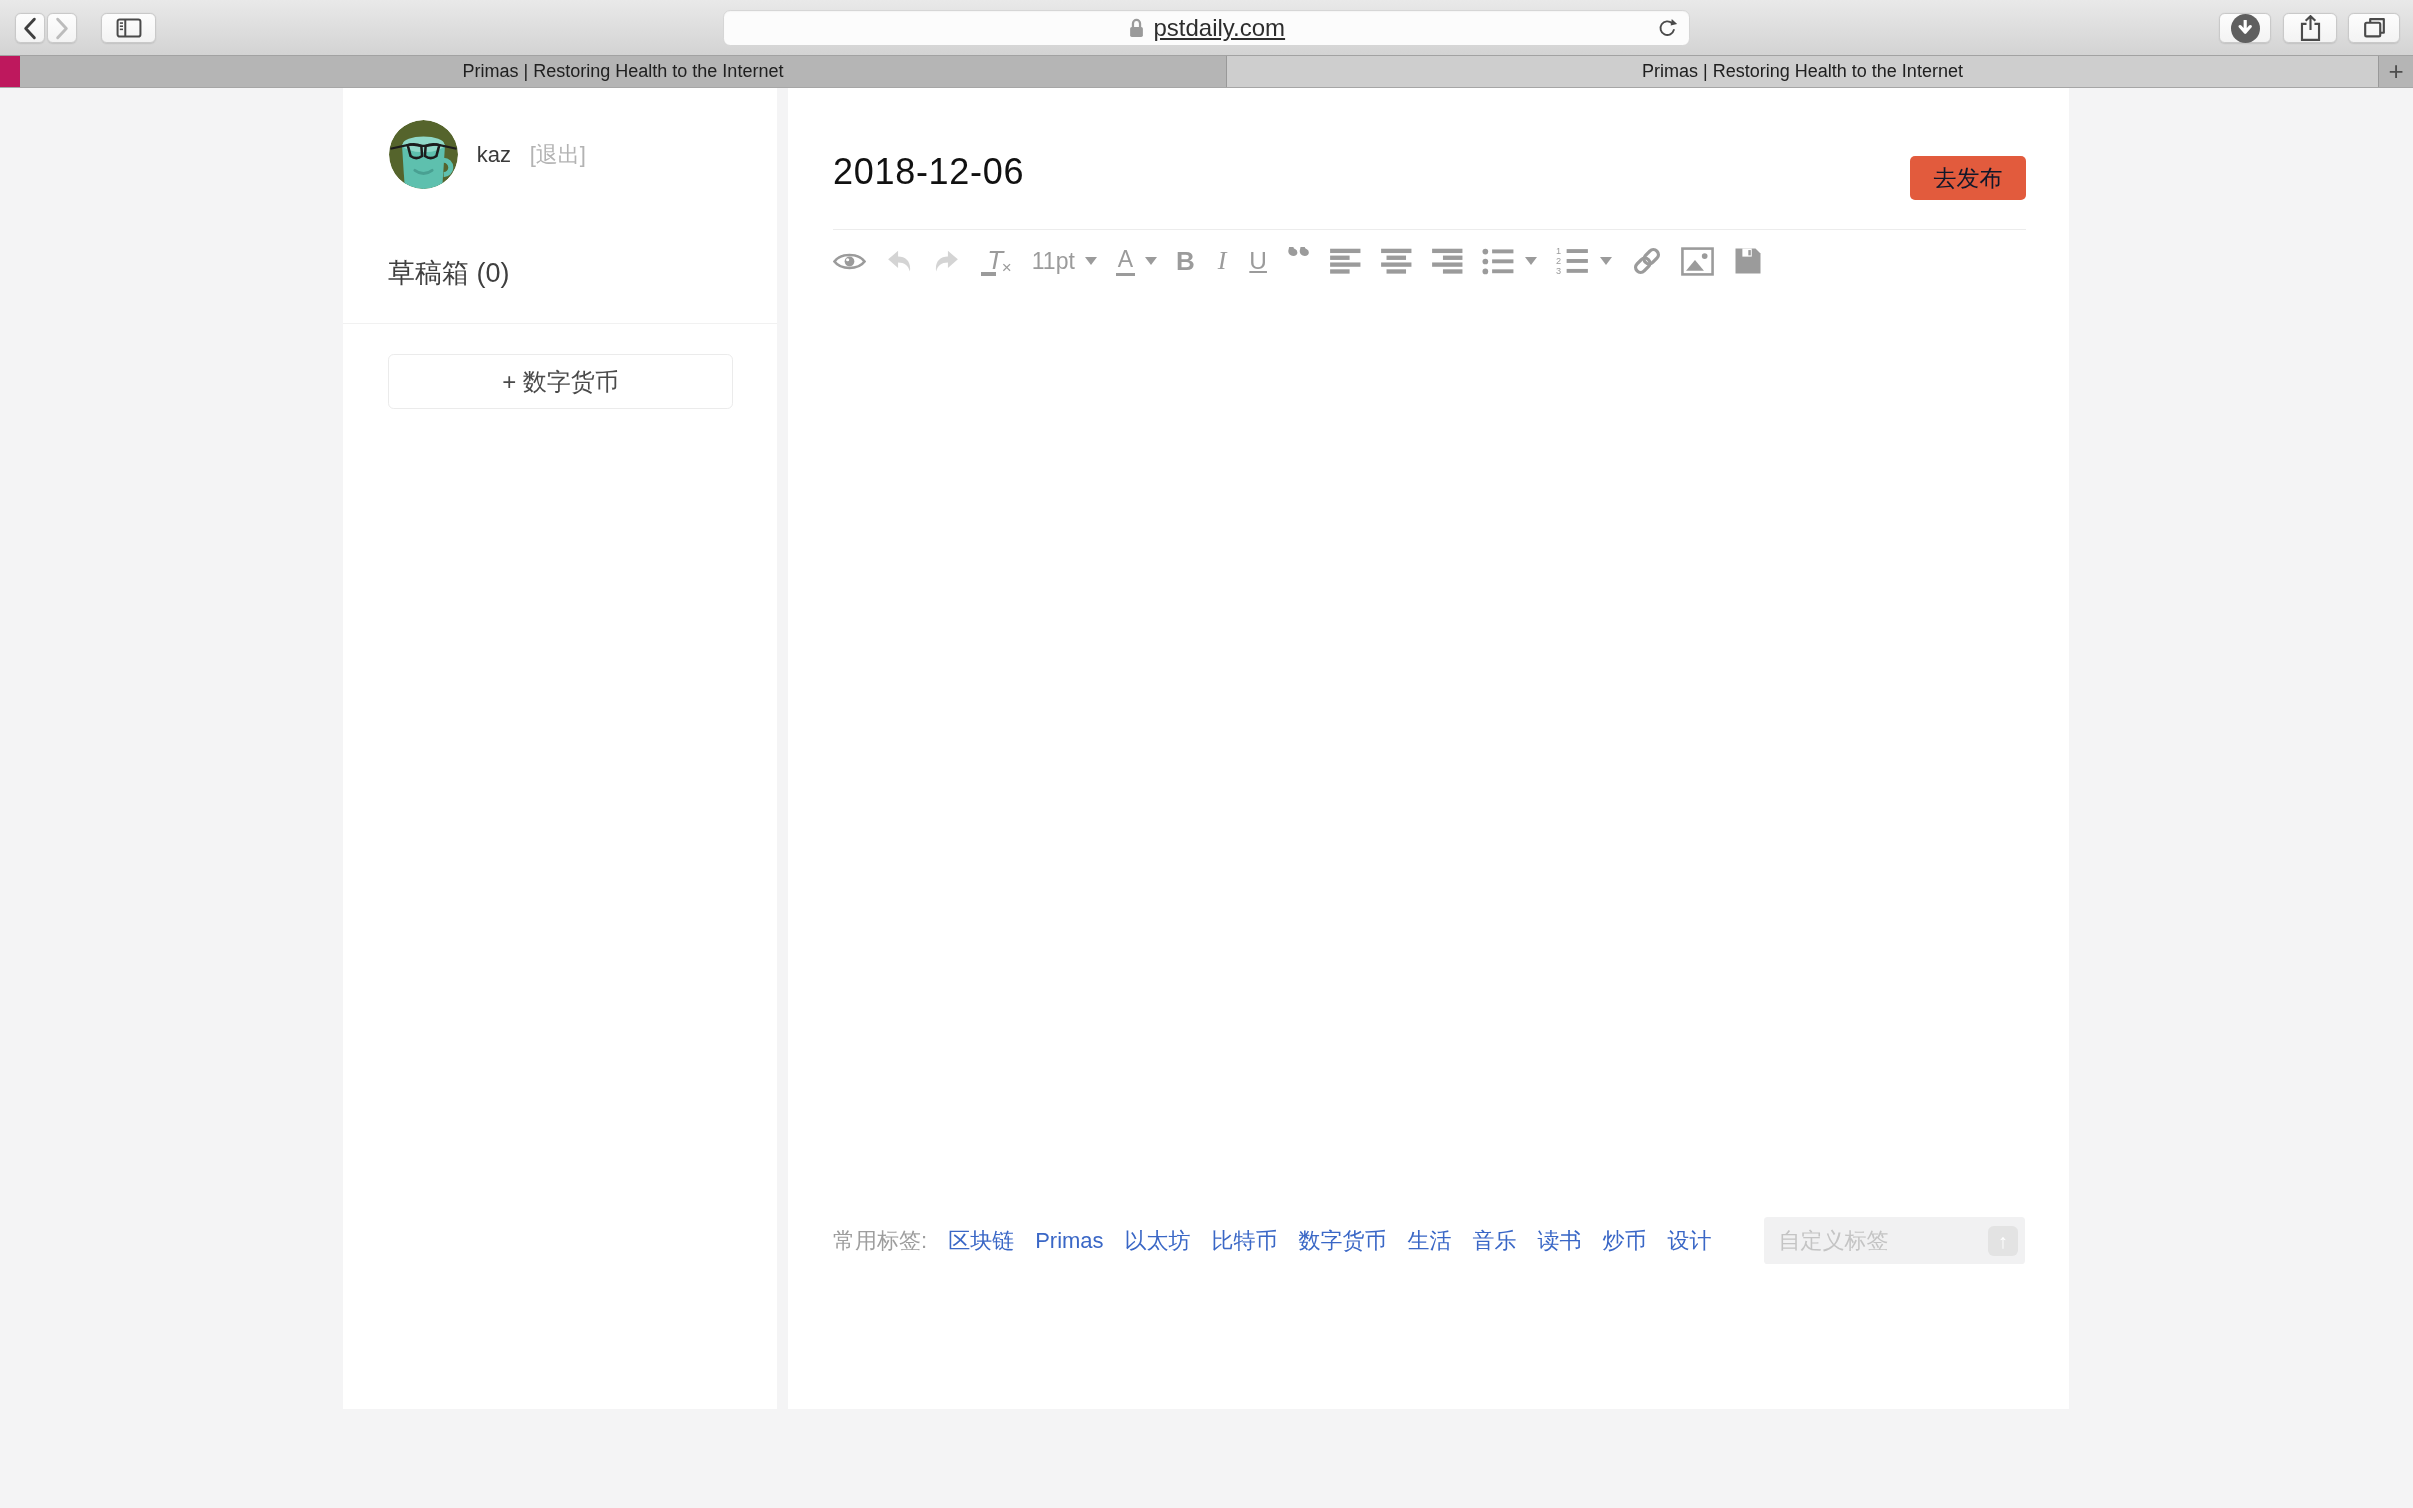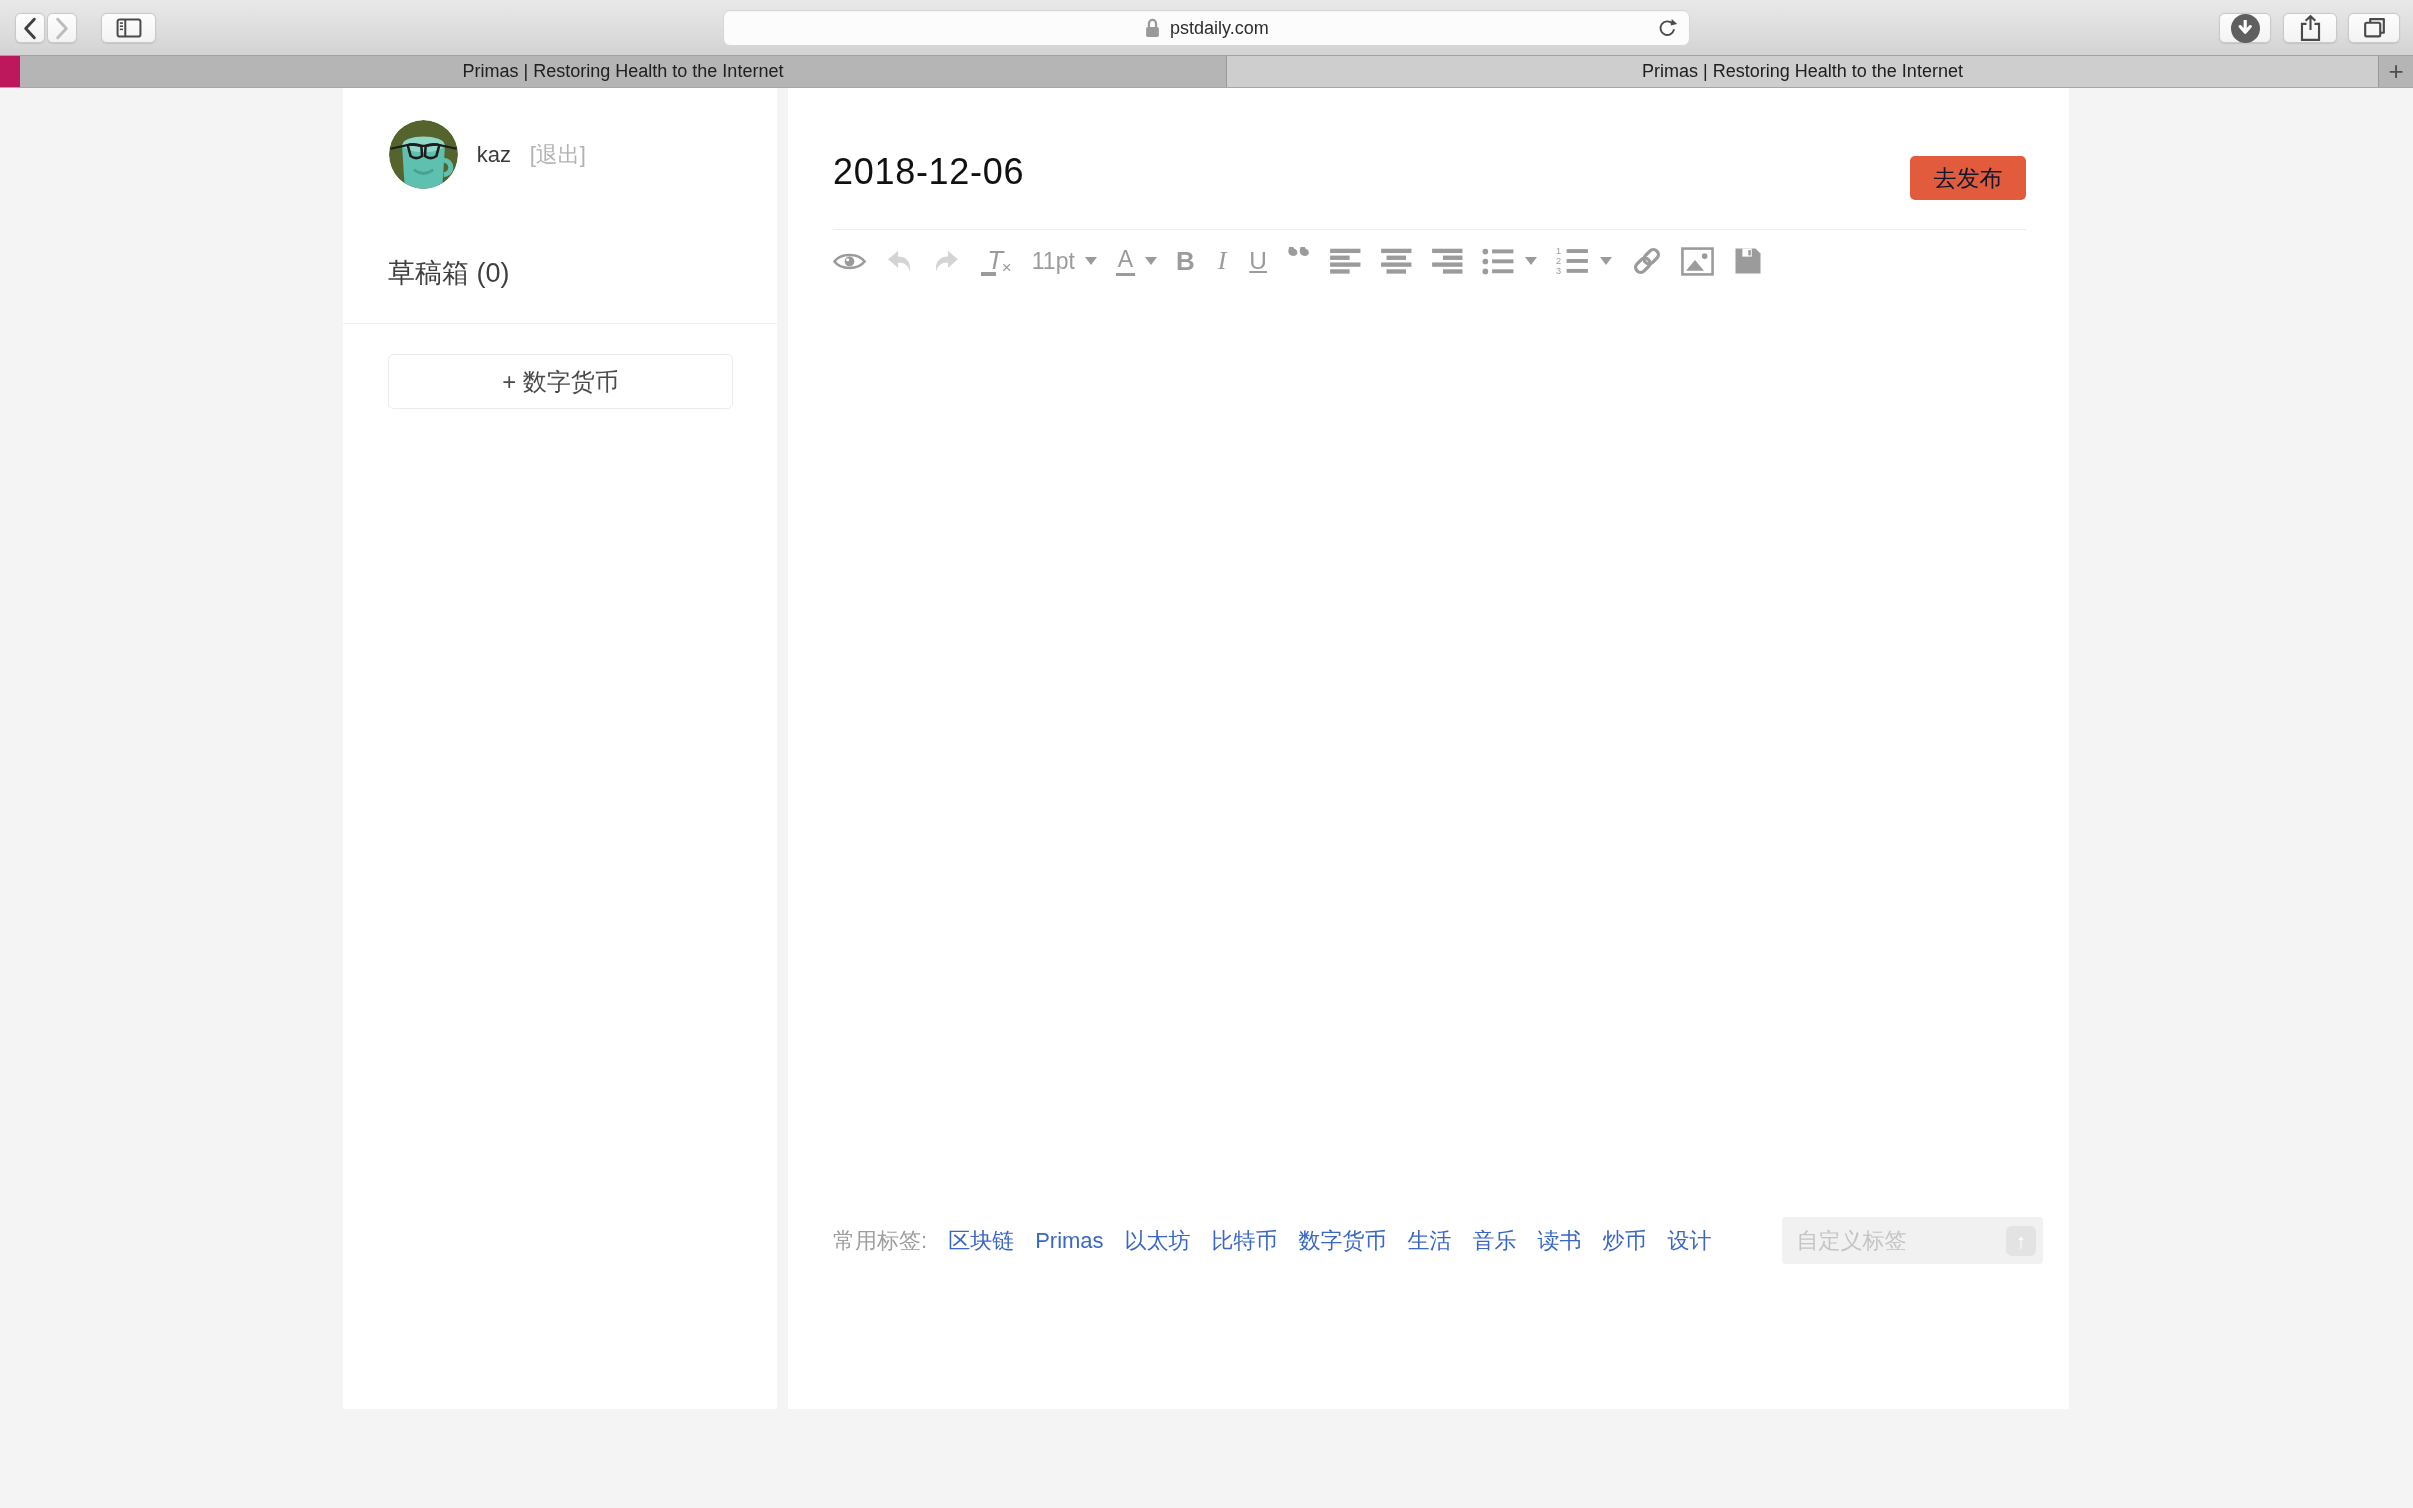--- a/index.html
+++ b/index.html
@@ -26,21 +26,21 @@
   .btn-share{ right:76px; width:54px; }
   .btn-tabs { right:13px;  width:52px; }
 
   .urlfield {
     position:absolute; left:723px; top:10px; width:967px; height:36px;
     background:#fcfcfc; border:0.7px solid #d6d6d6; border-radius:7.2px;
     display:flex; align-items:center; justify-content:center;
     box-shadow:inset 0 0.7px 1.4px rgba(0,0,0,.04);
   }
   .urlfield .lock { margin-right:8.6px; display:flex; }
-  .url-text { font-size:18px; color:#2d2d2d; }
+  .url-text { font-size:24px; color:#2d2d2d;text-decoration:underline; }
   .reload { position:absolute; right:11.5px; top:7.2px; width:21.5px; height:21.5px; }
 
   .dl-circle { width:29px; height:29px; border-radius:50%; background:#5f5f5f;
     display:flex; align-items:center; justify-content:center; }
 
   
   .tab-bar { height:32px; display:flex; border-bottom:0.7px solid #a6a6a6; background:#be185d;padding-left:20px; }
   .tab { display:flex; align-items:center; justify-content:center; overflow:hidden; }
   .tab-label { font-size:18px; color:#202020; white-space:nowrap; }
   .tab--inactive { width:1207px; background:#b5b5b5; border-right:0.7px solid #999999; }
@@ -92,21 +92,21 @@
   .tx-t { position:absolute; left:7.2px; top:0px; font-size:26px; font-style:italic; color:#9b9b9b; }
   .tx-bar { position:absolute; left:1.4px; bottom:1.4px; width:14.4px; height:3.6px; background:#9b9b9b; }
   .tx-x { position:absolute; right:1.4px; bottom:-1.4px; font-size:17px; color:#9b9b9b; }
 
   .editor-body { position:absolute; left:45px; right:43px; top:205px; bottom:237px; background:#fff; }
 
   .tags-row { position:absolute; left:45px; top:1129px; height:47px;
     display:flex; align-items:center; gap:21px; }
   .tags-label { font-size:22px; color:#9e9e9e; }
   .tag-link { font-size:22px; color:#3a67c6; text-decoration:none; cursor:pointer; }
-  .custom-tag { position:absolute; right:26px; top:1129px; width:261px; height:47px;
+  .custom-tag { position:absolute; right:44px; top:1129px; width:261px; height:47px;
     background:#f1f1f2; border-radius:3.6px; }
   .custom-tag input { position:absolute; inset:0; background:transparent; border:none; outline:none;
     font-size:22px; color:#555; padding:0 50px 0 14.4px; font-family:"Liberation Sans", sans-serif; }
   .custom-tag input::placeholder { color:#c4c4c4; }
   .tag-submit { position:absolute; right:7.2px; top:8.6px; width:30px; height:30px;
     background:#e3e3e3; border:none; border-radius:5.7px; cursor:pointer;
     display:flex; align-items:center; justify-content:center;
     color:#ffffff; font-size:20px; font-weight:bold; line-height:1; }
 </style>
 </head>

